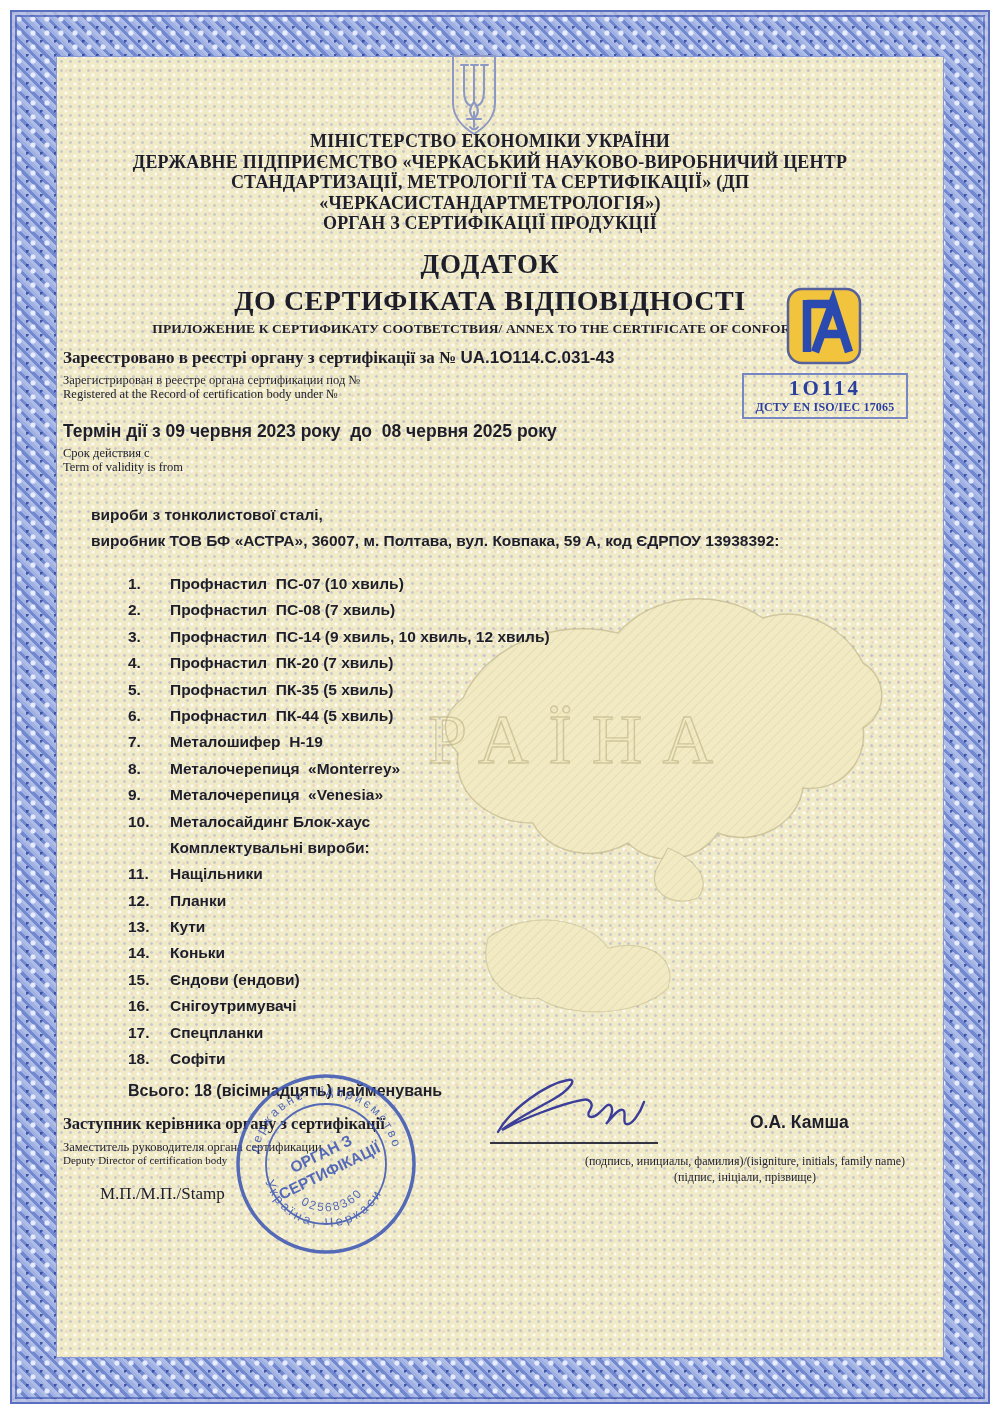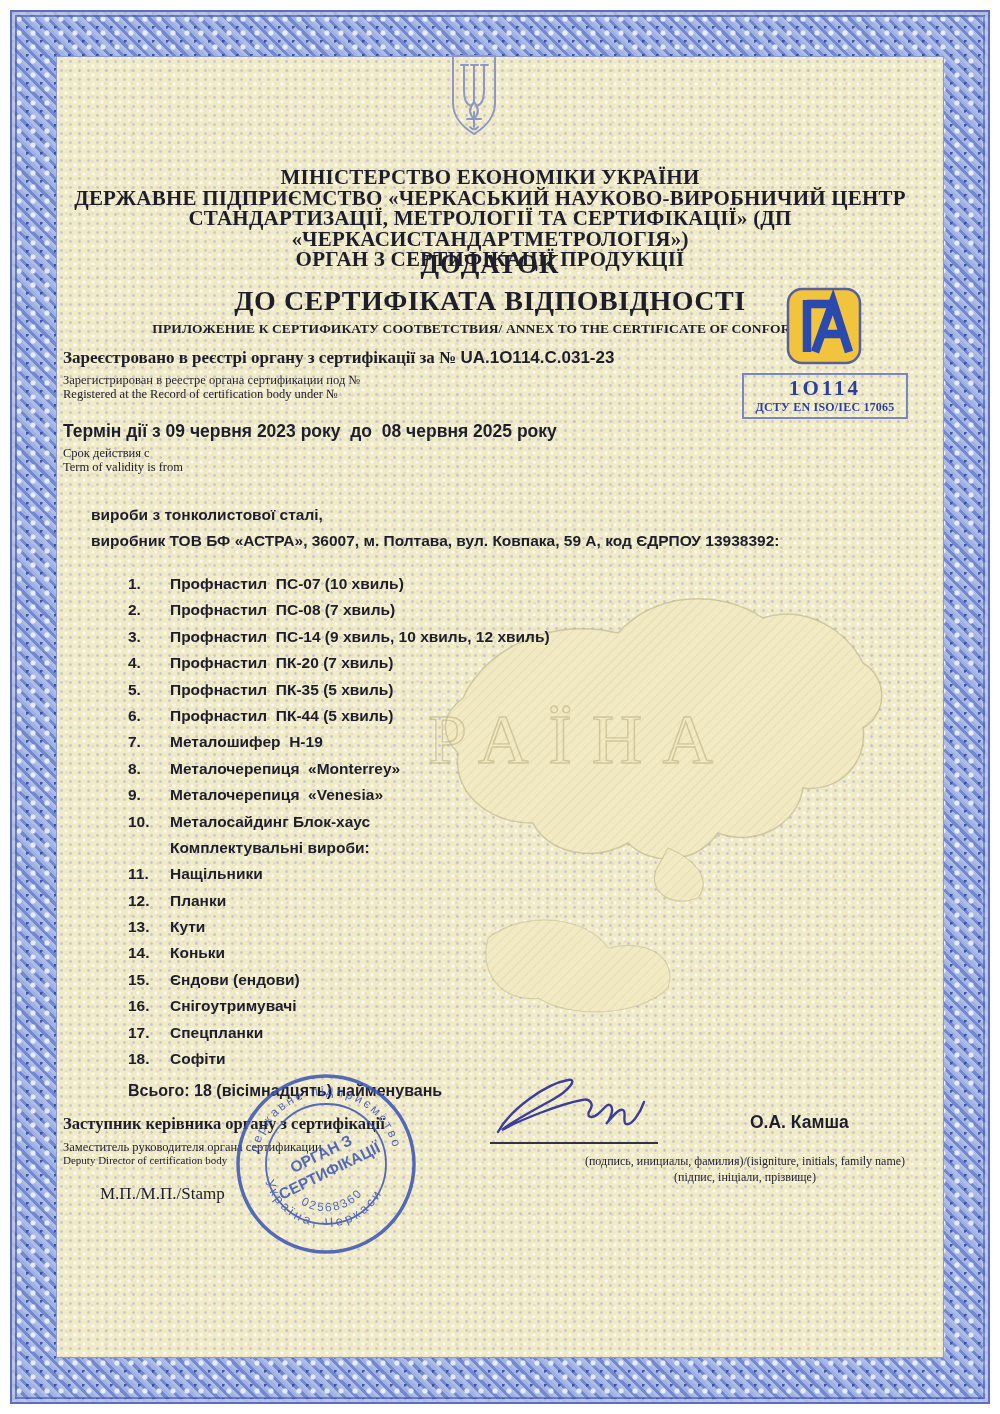--- a/index.html
+++ b/index.html
@@ -35,21 +35,21 @@
 
   .serif{font-family:"Liberation Serif",serif;}
   .sans{font-family:"Liberation Sans",sans-serif;}
   .b{font-weight:bold;}
   .center{text-align:center;}
   .prewrap{white-space:pre-wrap;}
 
   .ink{color:#1d1e2a;}
   .blue{color:#2b3f9e;}
 
-  .ministry{left:60px;top:131px;width:860px;font-size:21px;line-height:20.5px;letter-spacing:.2px;margin-top:36px;}
+  .ministry{left:60px;top:131px;width:860px;font-size:18px;line-height:20.5px;letter-spacing:.2px;}
   .title-line1{left:60px;top:249px;width:860px;font-size:27px;letter-spacing:1px;}
   .title-line2{left:60px;top:285px;width:860px;font-size:28px;letter-spacing:.5px;}
   .title-line3{left:60px;top:321px;width:860px;font-size:13.5px;letter-spacing:.1px;}
 
   .reg-ua{left:63px;top:348px;font-size:17px;}
   .reg-ua .num{font-family:"Liberation Sans",sans-serif;}
   .reg-ru{left:63px;top:373px;font-size:12.5px;}
   .reg-en{left:63px;top:387px;font-size:12.5px;}
 
   .validity-ua{left:63px;top:421px;font-size:17.5px;text-align:center;}
@@ -139,21 +139,21 @@
       <path d="M29,65 L47,15 L63,65"></path>
       <path d="M37,47 H58"></path>
     </g>
   </svg>
   <div class="abs acc-badge z2">
     <div class="acc-code serif b blue">1О114</div>
     <div class="acc-std serif b blue">ДСТУ EN ISO/ІЕС 17065</div>
   </div>
 
   <div class="abs reg-ua serif b ink z2">
-    <span>Зареєстровано в реєстрі органу з сертифікації за № </span><span class="num">UA.1О114.С.031-23</span>
+    <span>Зареєстровано в реєстрі органу з сертифікації за № </span><span class="num">UA.1О114.С.031-43</span>
   </div>
   <div class="abs reg-ru serif ink z2">Зарегистрирован в реестре органа сертификации под №</div>
   <div class="abs reg-en serif ink z2">Registered at the Record of certification body under №</div>
 
   <div class="abs validity-ua sans b ink prewrap z2">Термін дії з 09 червня 2023 року  до  08 червня 2025 року</div>
   <div class="abs validity-ru serif ink z2">Срок действия с</div>
   <div class="abs validity-en serif ink z2">Term of validity is from</div>
 
   <div class="abs intro sans b ink z2">
     <div>вироби з тонколистової сталі,</div>

